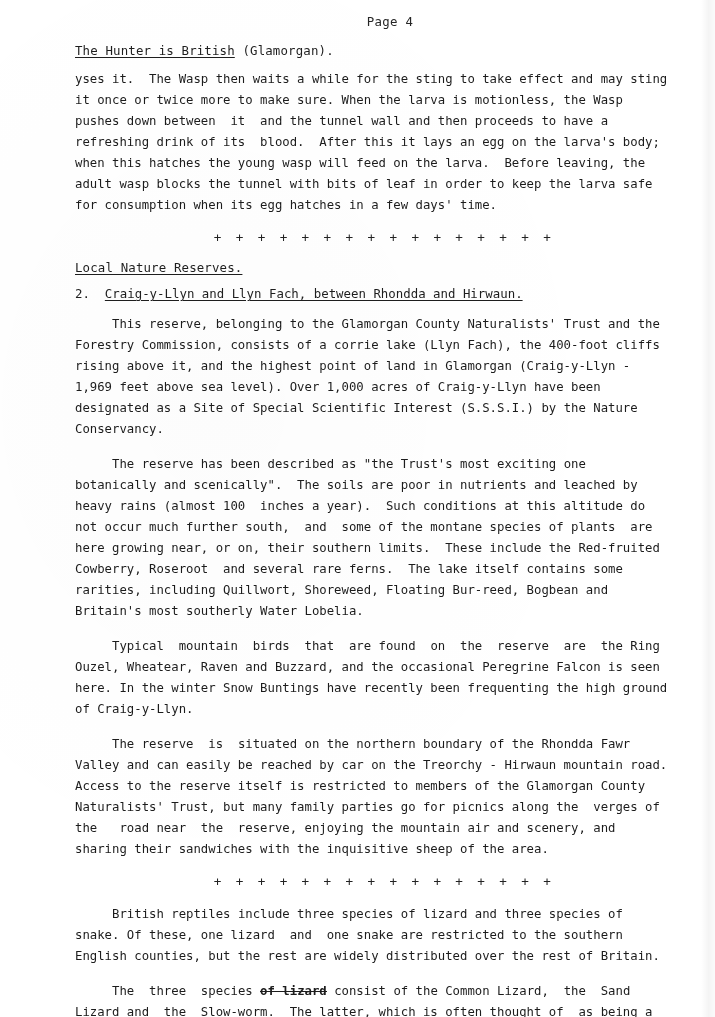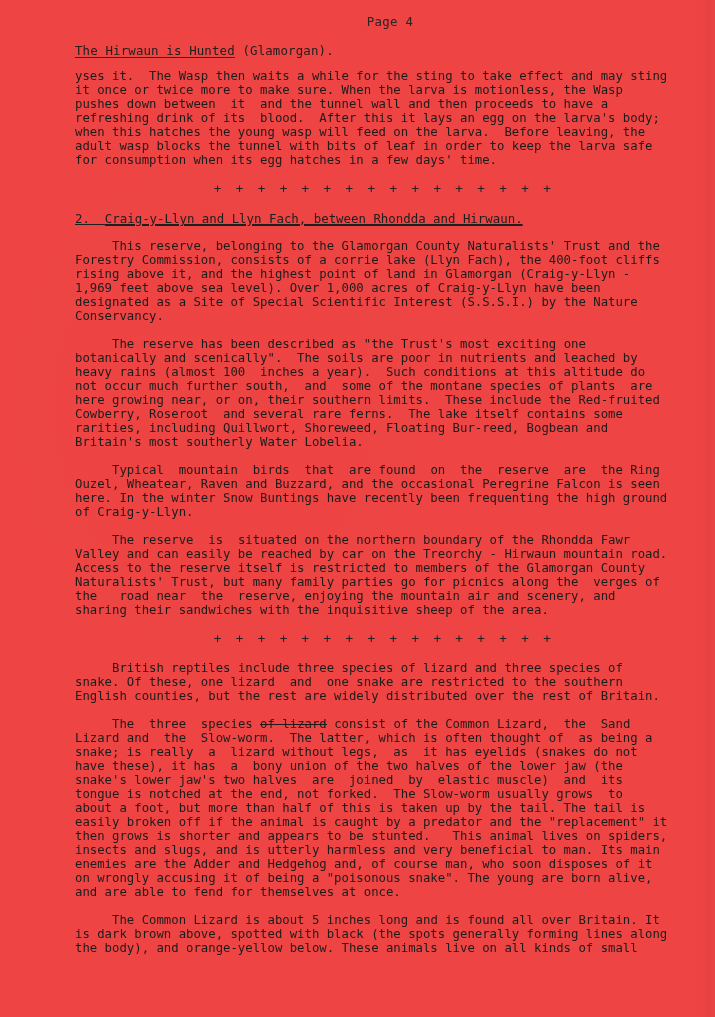--- a/index.html
+++ b/index.html
@@ -7,21 +7,21 @@
     padding: 0;
     background: #b8b8b8;
   }
   body {
     font-family: "DejaVu Sans Mono", "Liberation Mono", monospace;
   }
   #page {
     position: relative;
     width: 715px;
     height: 1017px;
-    background: #ef4444;
+    background: #ffffff;
     overflow: hidden;
     box-sizing: border-box;
   }
   
   #page::after {
     content: "";
     position: absolute;
     top: 0;
     right: 0;
     width: 14px;
@@ -67,73 +67,73 @@
   .heading .u {
     text-decoration: underline;
     text-underline-offset: 2px;
   }
 
   .numhead {
     font-size: 12.4px;
     color: #1e1e1e;
     margin: 0 0 13px 0;
     white-space: pre;
-    text-decoration: underline;
   }
   .numhead .u {
     text-decoration: underline;
     text-underline-offset: 2px;
   }
 
   .para {
     font-size: 12.3px;
-    line-height: 14px;
+    line-height: 21px;
     color: #1c1c1c;
     letter-spacing: 0.0px;
     margin: 0 4px 14px 0;
     white-space: pre-wrap;
     word-spacing: 0px;
   }
 
   .sep {
     font-size: 12.6px;
     color: #222;
     text-align: center;
     letter-spacing: 3.4px;
     margin: 5px 0 15px 0;
     padding-left: 18px;
   }
 
   .ovr { font-weight: normal; }
   .strikeover {
-    font-weight: normal;
+    font-weight: bold;
     position: relative;
   }
   .strikeover::after {
     content: "";
     position: absolute;
     left: 0; right: 0;
     top: 52%;
     border-top: 1.4px solid #1c1c1c;
   }
 </style>
 </head>
 <body>
 
 <div id="page">
   <div class="sheet">
 
     <div class="pagenum">Page 4</div>
 
-    <div class="heading"><span class="u">The Hirwaun is Hunted</span><span> (Glamorgan).</span></div>
+    <div class="heading"><span class="u">The Hunter is British</span><span> (Glamorgan).</span></div>
 
     <div class="para">yses it.  The Wasp then waits a while for the sting to take effect and may sting it once or twice more to make sure. When the larva is motionless, the Wasp pushes down between  it  and the tunnel wall and then proceeds to have a refreshing drink of its  blood.  After this it lays an egg on the larva's body;  when this hatches the young wasp will feed on the larva.  Before leaving, the adult wasp blocks the tunnel with bits of leaf in order to keep the larva safe for consumption when its egg hatches in a few days' time.</div>
 
     <div class="sep">+ + + + + + + + + + + + + + + +</div>
 
+    <div class="heading"><span class="u">Local Nature Reserves.</span></div>
 
     <div class="numhead"><span>2.</span>&nbsp;&nbsp;<span class="u">Craig-y-Llyn and Llyn Fach, between Rhondda and Hirwaun.</span></div>
 
     <div class="para">&nbsp;&nbsp;&nbsp;&nbsp;&nbsp;<span>This reserve, belonging to the Glamorgan County Naturalists' Trust and the Forestry Commission, consists of a corrie lake (Llyn Fach), the 400-foot cliffs rising above it, and the highest point of land in Glamorgan (Craig-y-Llyn - 1,969 feet above sea level). Over 1,000 acres of Craig-y-Llyn have been designated as a Site of Special Scientific Interest (S.S.S.I.) </span><span class="ovr">by</span><span> the Nature Conservancy.</span></div>
 
     <div class="para">&nbsp;&nbsp;&nbsp;&nbsp;&nbsp;<span>The reserve has been described as "the Trust's most exciting one botanically and scenically".  The soils are poor in nutrients and leached by heavy rains (almost 100  inches a year).  Such conditions at this altitude do not occur much further south,  and  some of the montane species of plants  are  here growing near, or on, their southern limits.  These include the Red-fruited Cowberry, Roseroot  and several rare ferns.  The lake itself contains some rarities, including Quillwort, Shoreweed, Floating Bur-reed, Bogbean and Britain's most southerly Water Lobelia.</span></div>
 
     <div class="para">&nbsp;&nbsp;&nbsp;&nbsp;&nbsp;<span>Typical  mountain  birds  that  are found  on  the  reserve  are  the Ring Ouzel, Wheatear, Raven and Buzzard, and the occasional Peregrine Falcon is seen here. In the winter Snow Buntings have recently been frequenting the high ground of Craig-y-Llyn.</span></div>
 
     <div class="para">&nbsp;&nbsp;&nbsp;&nbsp;&nbsp;<span>The reserve  is  situated on the northern boundary of the Rhondda Fawr Valley and can easily be reached by car on the Treorchy - Hirwaun mountain road.  Access to the reserve itself is restricted to members of the Glamorgan </span><span class="ovr">C</span><span>ounty Naturalists' Trust, but many family parties go for picnics along the  verges of the   road near  the  reserve, enjoying the mountain air and scenery, and sharing their sandwiches with the inquisitive sheep of the area.</span></div>

